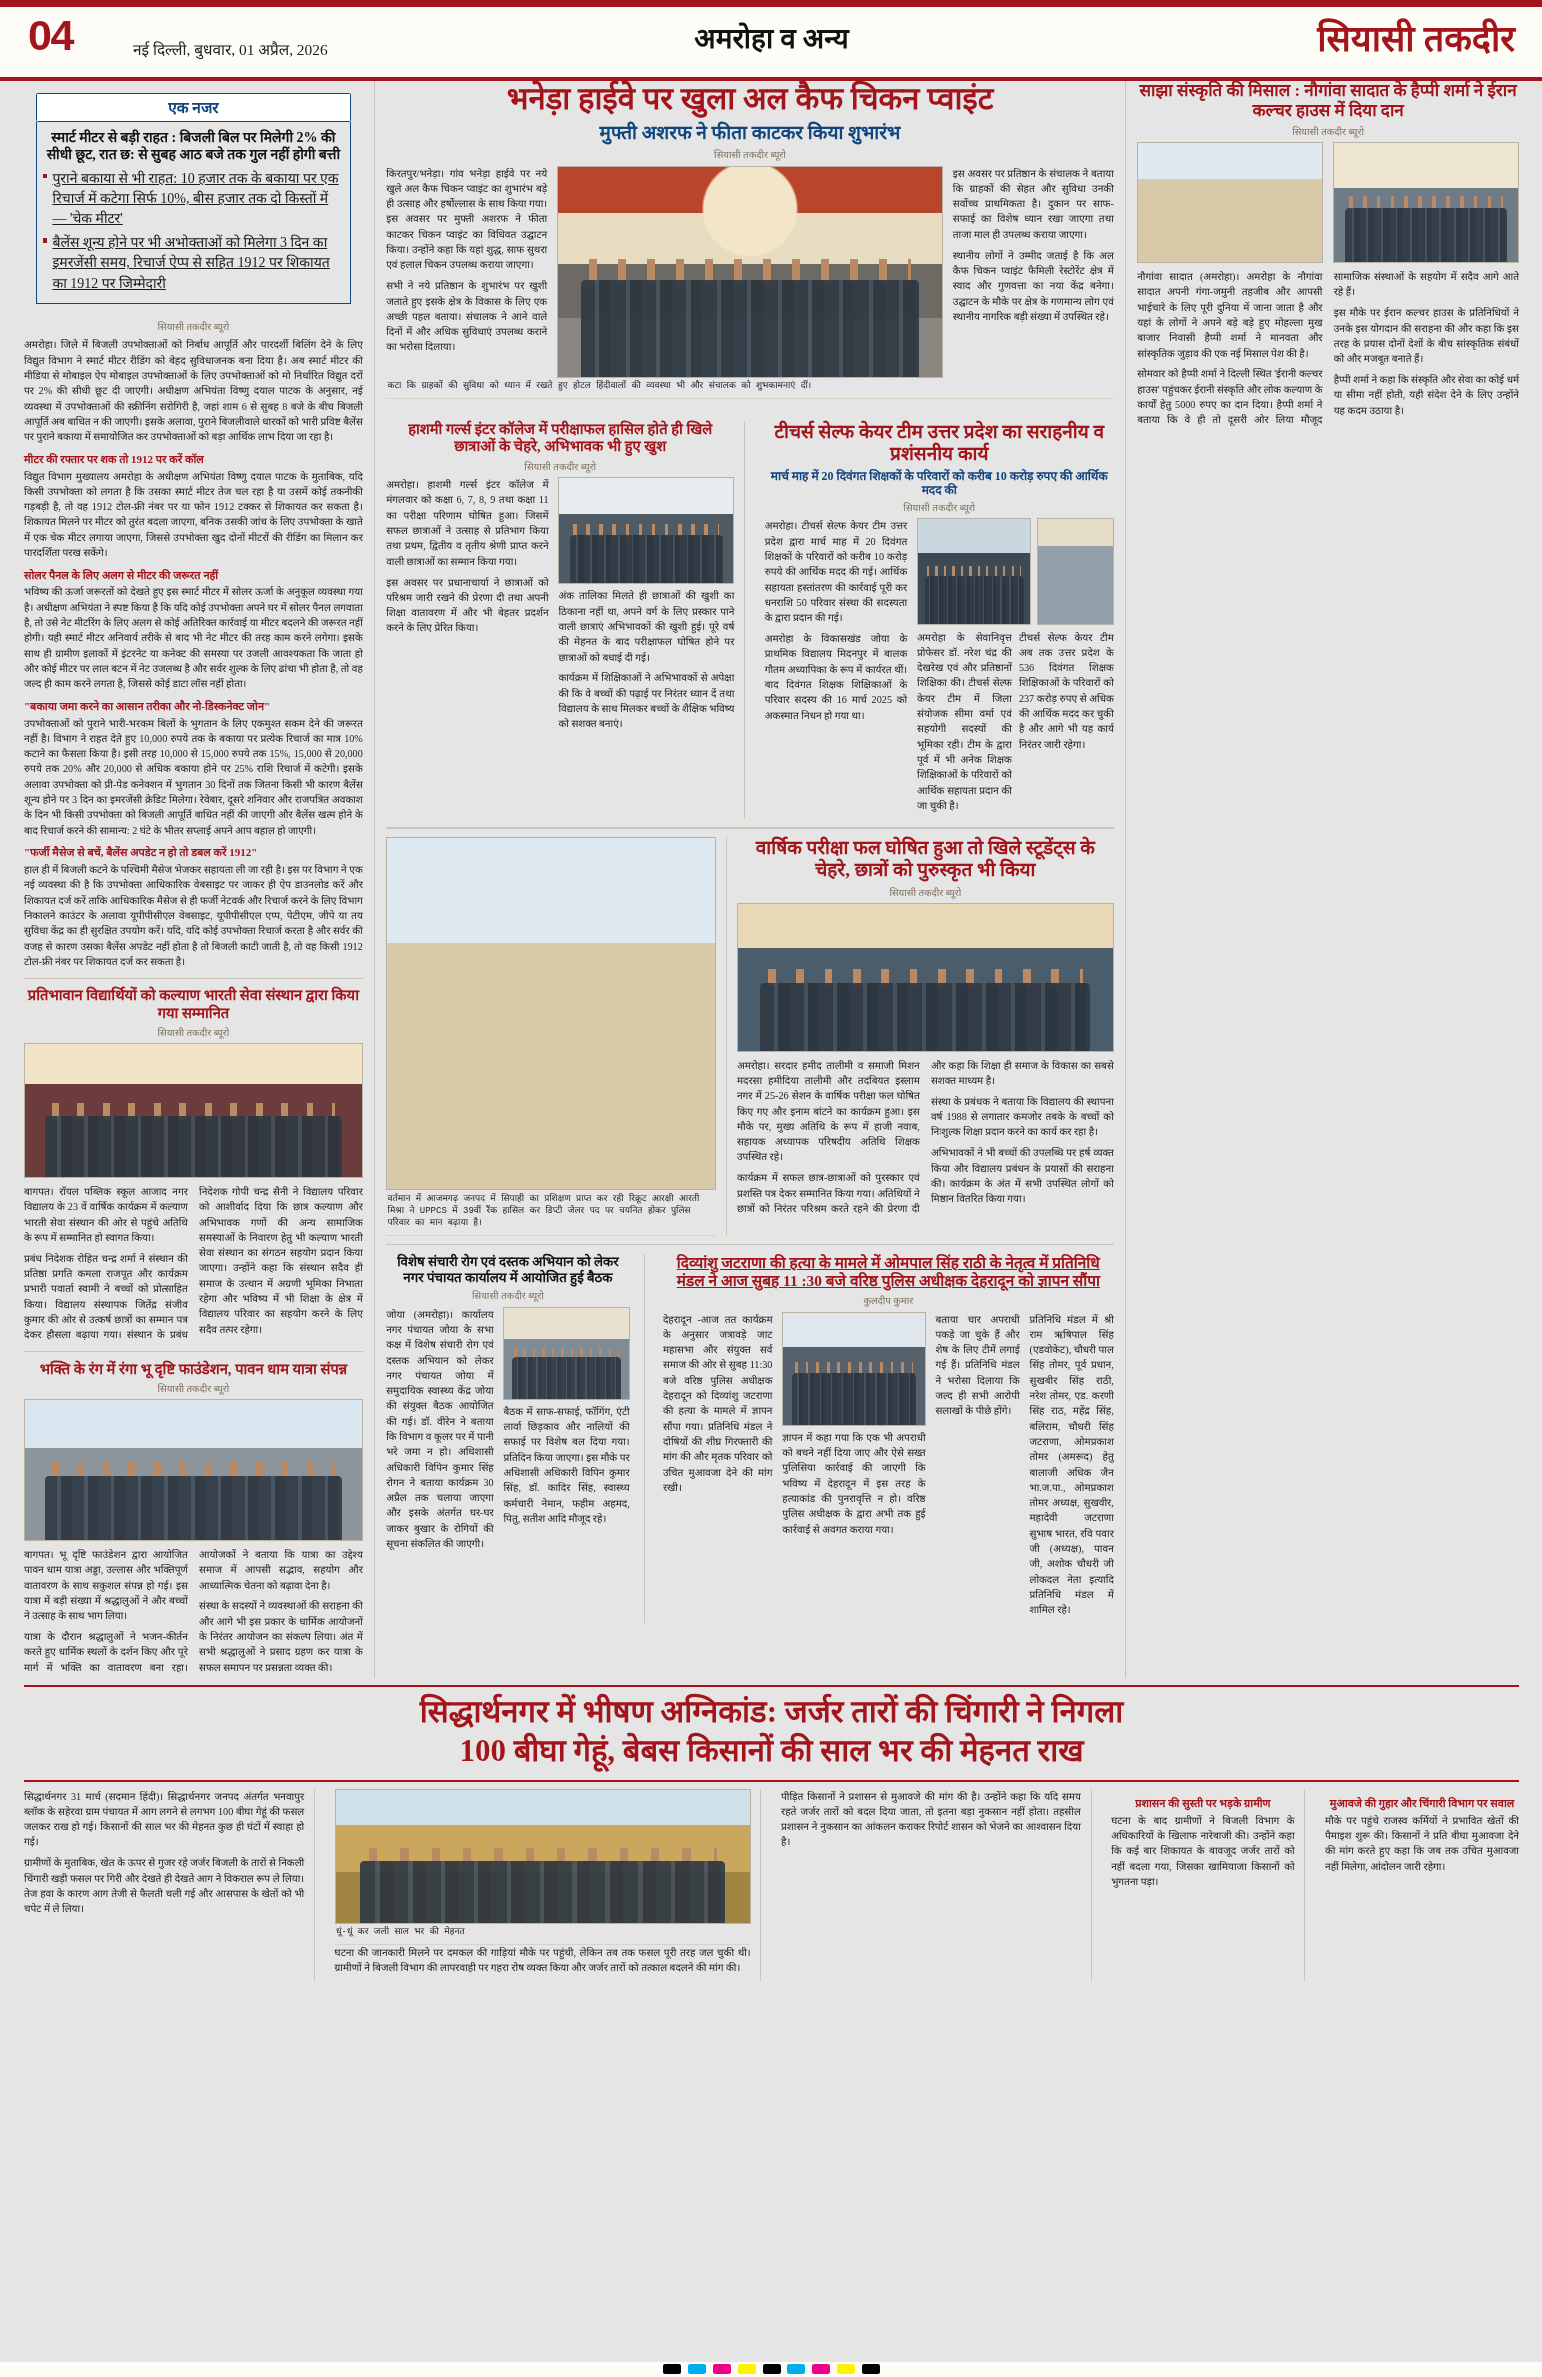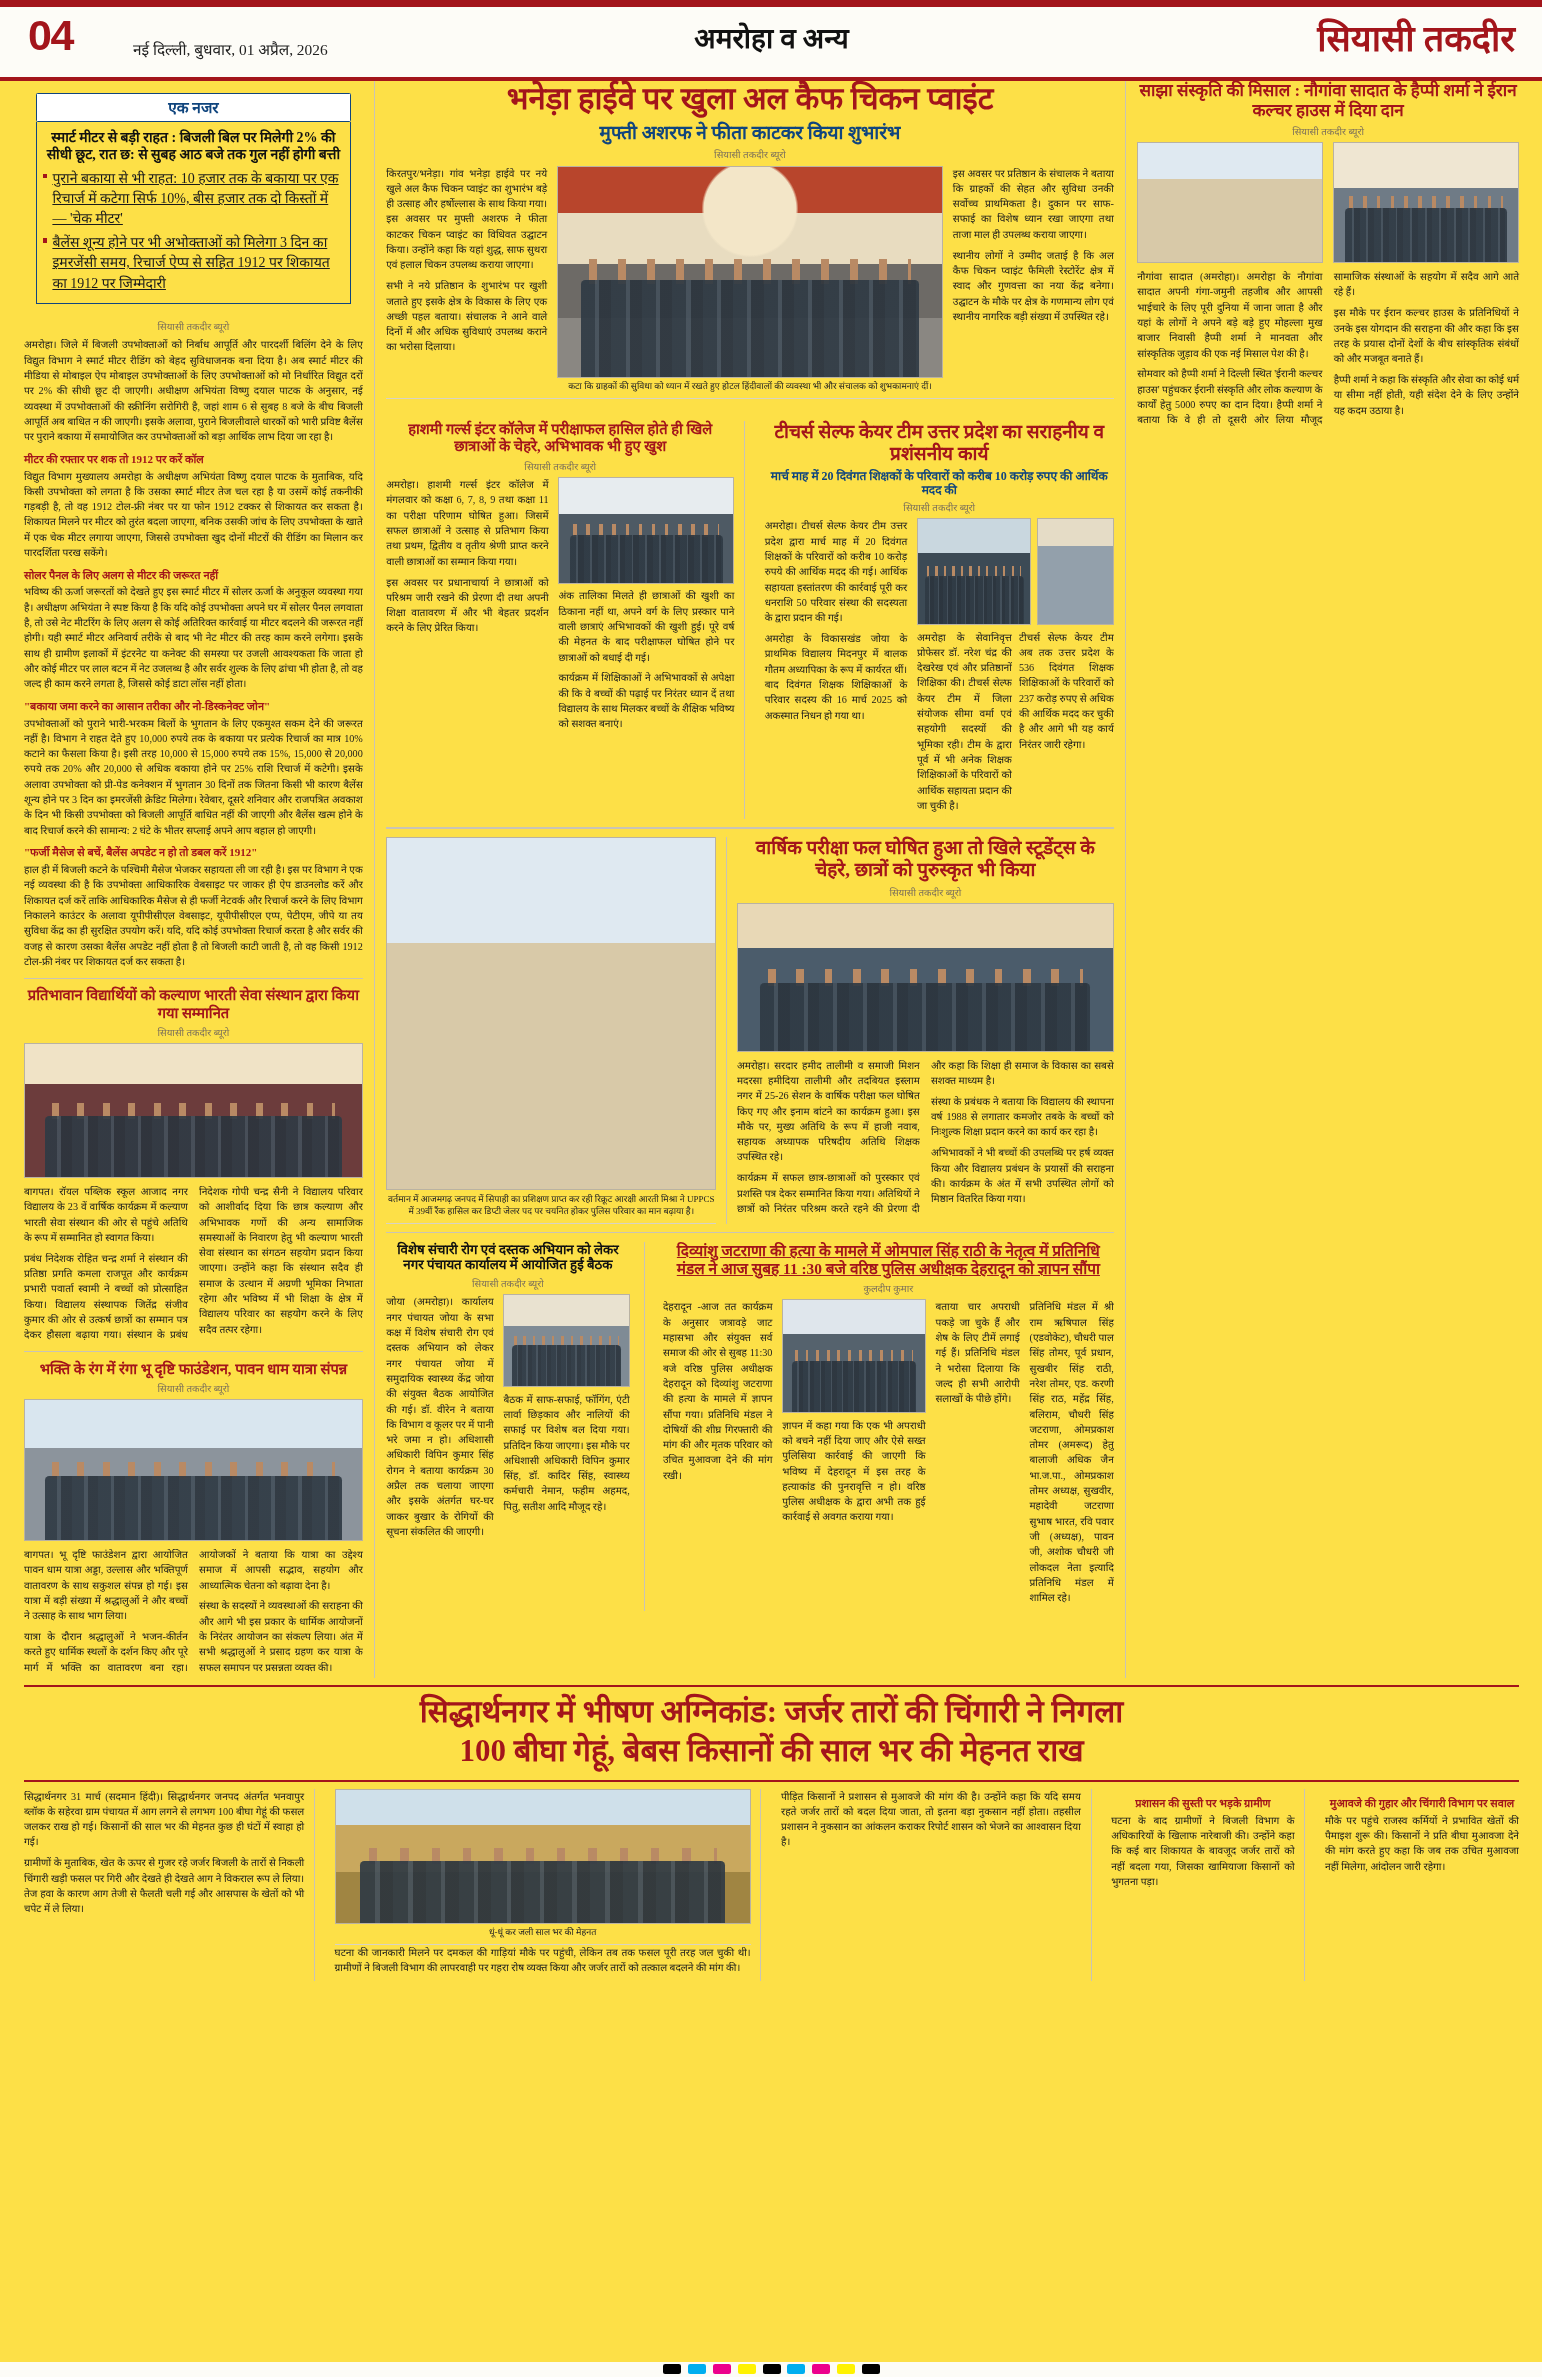--- a/index.html
+++ b/index.html
@@ -1,17 +1,17 @@
 <!DOCTYPE html>
 <html style="font-size:11.2px"><head>
 <meta charset="utf-8">
 <style>
   html,body{margin:0;padding:0;background:#cfcfcf;}
   body{font-family:"Liberation Serif", serif;}
-  .page{width:1543px;height:2377px;background:#fde047;position:relative;box-sizing:border-box;}
+  .page{width:1543px;height:2377px;background:#e5e5e5;position:relative;box-sizing:border-box;}
   
   .masthead{position:relative;height:77px;border-bottom:4.2px solid #a3151b;background:#fdfcf7;}
   .pagenum{position:absolute;left:28px;top:11.2px;font-family:"Liberation Sans",sans-serif;font-weight:bold;font-size:43px;color:#a3151b;letter-spacing:-1.4px;}
   .editionline{position:absolute;left:133px;top:39px;font-size:15.4px;color:#222;}
   .centerhead{position:absolute;left:0;right:0;top:18px;text-align:center;font-size:28px;font-weight:bold;color:#111;}
   .brand{position:absolute;right:28px;top:12.6px;font-size:36px;font-weight:bold;color:#a3151b;}
   .redbar{position:absolute;left:0;top:0;width:100%;height:7px;background:#a3151b;}
   
   .body{position:relative;padding:0 24px;}
   .cols{display:flex;gap:0;}
@@ -23,21 +23,21 @@
   p.t{font-size:10.2px;line-height:1.5;text-align:justify;color:#1b1b1b;margin:0 0 5.6px;}
   .boxhead{background:#1b4f8a;color:#fff;text-align:center;font-weight:bold;font-size:17px;padding:4.9px 2.8px;border-radius:1.4px;}
   .onenazar{border:1.4px solid #1b4f8a;padding:7px;box-sizing:border-box;}
   .sub{font-weight:bold;font-size:11px;color:#a3151b;margin:6.3px 0 2.8px;}
   .bullets{font-size:14px;line-height:1.45;color:#1b1b1b;text-decoration:underline;}
   .bullets div{margin-bottom:3.5px;padding-left:9.8px;position:relative;}
   .bullets div:before{content:"";position:absolute;left:0;top:4.9px;width:4.9px;height:4.9px;background:#a3151b;}
   .hr{height:1.4px;background:#c9c4b5;margin:8.4px 0;}
   
   .photo{position:relative;overflow:hidden;background:#9aa3ab;border:0.7px solid #b9b2a2;}
-  .cap{font-size:9px;line-height:1.35;color:#222;text-align:center;padding:2.8px 1.4px 5.6px;border-bottom:0.7px solid #d8d3c4;}
+  .cap{font-size:9px;line-height:1.35;color:#222;padding:2.8px 1.4px 5.6px;border-bottom:0.7px solid #d8d3c4;font-family:Liberation Mono, monospace;}
   .two{display:flex;gap:9.8px;}
   .flow{column-gap:11.2px;}
   .c2{column-count:2;}
   
   .h-mega{font-size:31px;text-align:center;}
   .h-mid{font-size:19px;text-align:center;}
   .h-sm{font-size:14.7px;text-align:center;}
   .red{color:#a3151b;}
   .blue{color:#10457e;}
   

